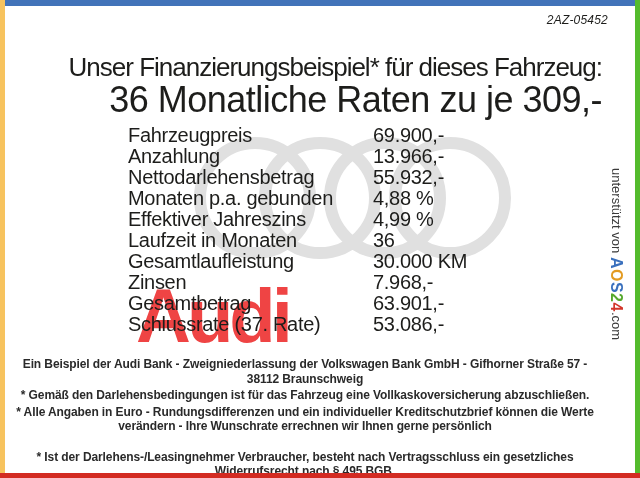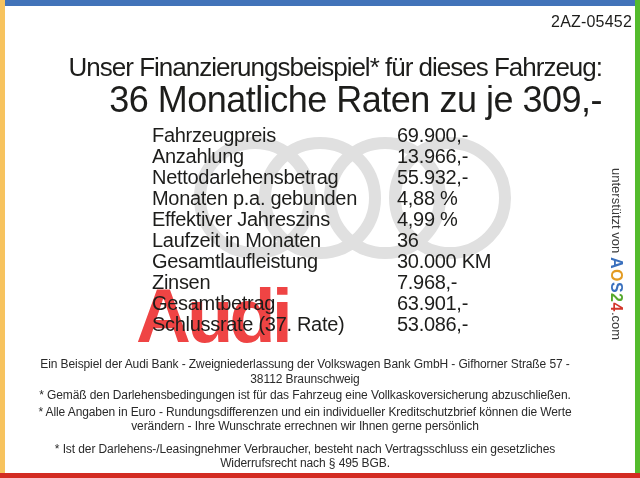--- a/index.html
+++ b/index.html
@@ -13,22 +13,22 @@
     color: #1d1d1b;
   }
   
   .edge { position: absolute; z-index: 5; }
   .edge-top    { top: 0; left: 0; width: 640px; height: 6px; }
   .edge-left   { top: 0; left: 0; width: 5px; height: 478px; }
   .edge-right  { top: 0; right: 0; width: 5px; height: 478px; }
   .edge-bottom { bottom: 0; left: 0; width: 640px; height: 5px; }
 
   .doc-id {
-    position: absolute; top: 13px; right: 8px;
-    font-size: 16px; letter-spacing: 0.2px; z-index: 2;
+    position: absolute; top: 13px; right: 32px;
+    font-size: 12px; letter-spacing: 0.2px; z-index: 2; font-style: italic;
   }
 
   .title {
     position: absolute; top: 52px; left: 8px; width: 594px;
     text-align: right; font-size: 26px; letter-spacing: -1px;
     z-index: 2; white-space: nowrap;
   }
   .subtitle {
     position: absolute; top: 79px; left: 8px; width: 594px;
     text-align: right; font-size: 36px; letter-spacing: -0.5px;
@@ -37,42 +37,43 @@
 
   
   .rings { position: absolute; left: 193px; top: 134px; z-index: 0; }
   .audi-wm {
     position: absolute; left: 136px; top: 278px; z-index: 0;
     font-size: 76px; font-weight: bold; letter-spacing: -4px;
     line-height: 1;
   }
 
   
-  .ftable { position: absolute; left: 152px; top: 125px; width: 420px; z-index: 2; }
+  .ftable { position: absolute; left: 128px; top: 125px; width: 420px; z-index: 2; }
   .frow { display: flex; height: 21px; line-height: 21px; font-size: 20px; letter-spacing: -0.3px; }
   .frow .lbl { width: 245px; white-space: nowrap; }
   .frow .val { white-space: nowrap; }
 
   
   .sponsor {
     position: absolute; top: 168px; right: 15px; z-index: 2;
     writing-mode: vertical-rl;
     font-size: 13px; color: #3a3a3a; white-space: nowrap;
   }
   .sponsor .brand { font-size: 16px; font-weight: bold; letter-spacing: 0.5px; }
 
   
   .footer {
     position: absolute; left: 12px; top: 357px; width: 586px; z-index: 2;
     text-align: center; font-size: 12px; line-height: 14.5px; color: #2a2a2a;
     letter-spacing: -0.1px;
+    font-weight: bold;
   }
   .fline { white-space: nowrap; }
   .gap-sm { margin-top: 2px; }
-  .gap-lg { margin-top: 8px; }
+  .gap-lg { margin-top: 16px; }
 </style>
 </head>
 <body>
 
 <div class="page">
 
   <div class="edge edge-top" style="background: rgb(66, 115, 185);"></div>
   <div class="edge edge-left" style="background: rgb(247, 195, 94);"></div>
   <div class="edge edge-right" style="background: rgb(84, 187, 45);"></div>
   <div class="edge edge-bottom" style="background: rgb(211, 43, 34);"></div>

